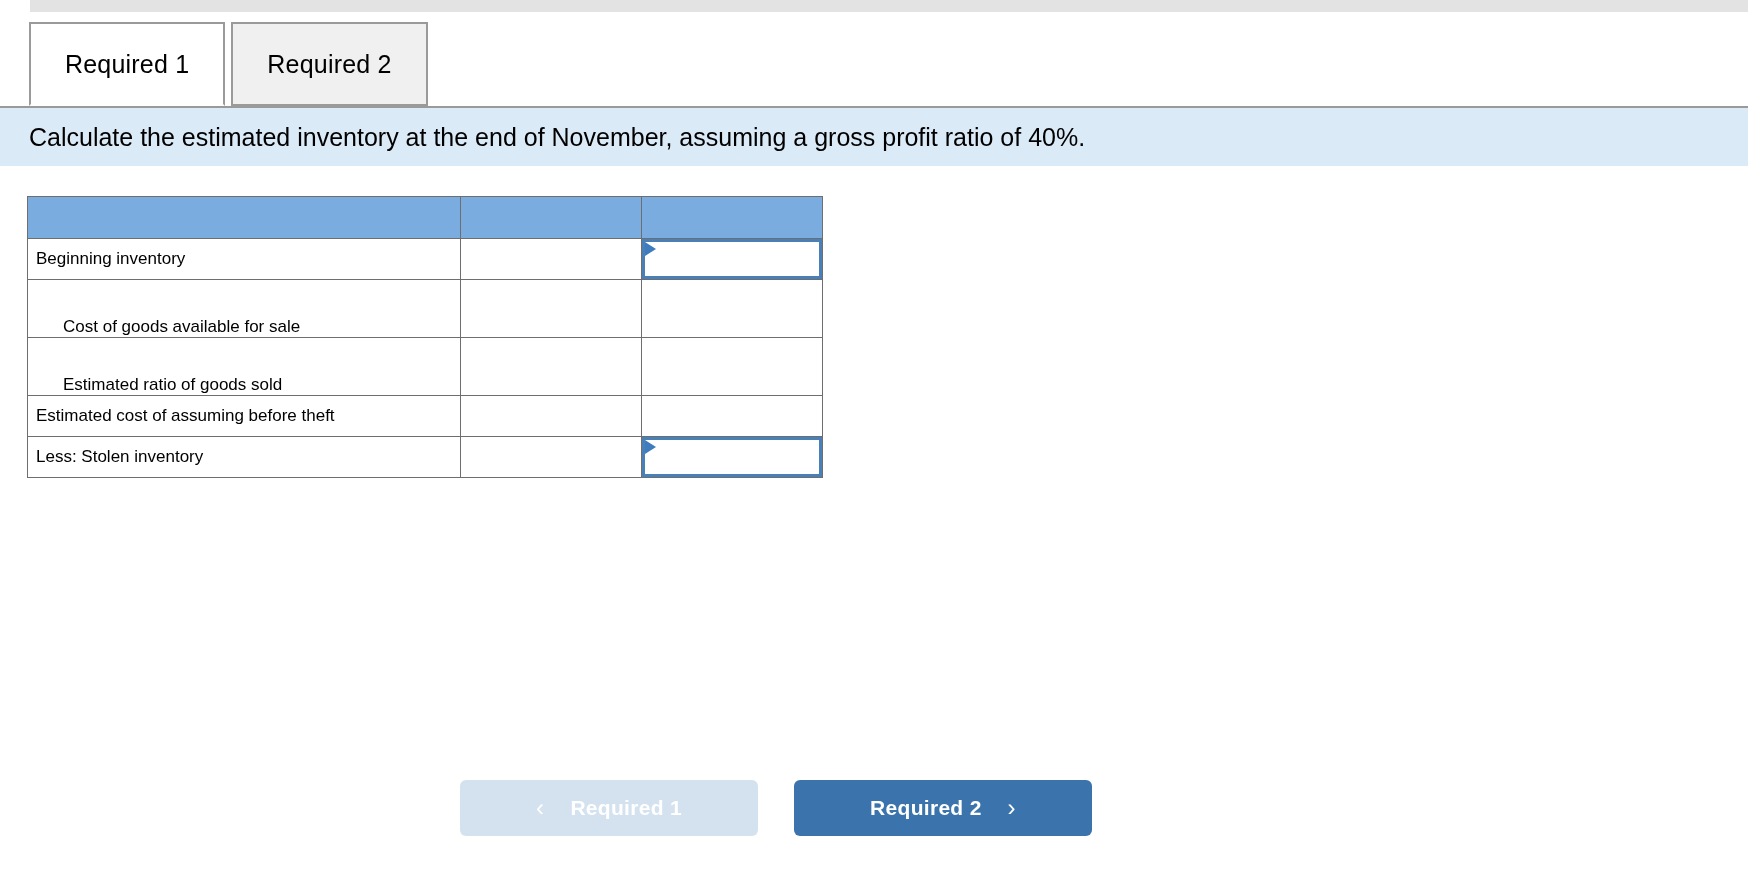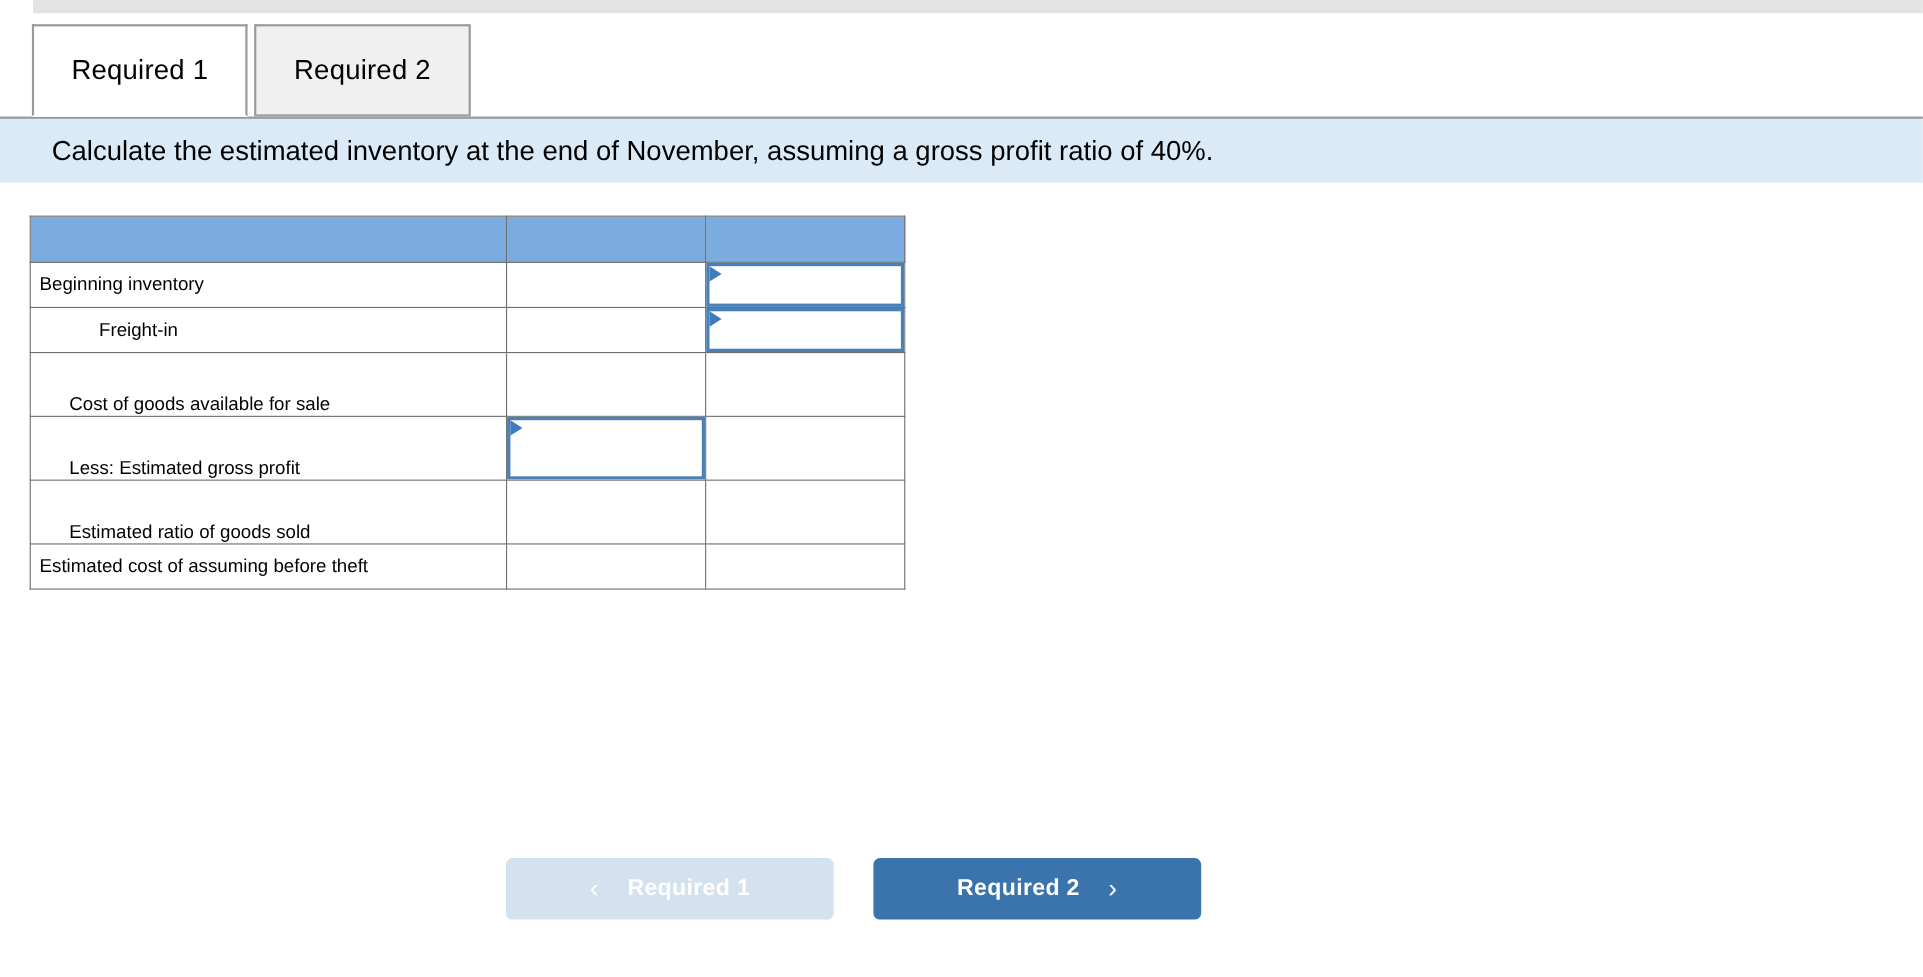--- a/index.html
+++ b/index.html
@@ -64,21 +64,21 @@
     position: absolute;
     left: 0;
     top: 106px;
     width: 1748px;
     height: 60px;
     box-sizing: border-box;
     background: #dbeaf7;
     border-top: 2px solid #9a9a9a;
     display: flex;
     align-items: center;
-    padding-left: 47px;
+    padding-left: 29px;
     font-size: 25px;
   }
 
   
   .sheet-wrap {
     position: absolute;
     left: 27px;
     top: 196px;
   }
   table.sheet {
@@ -235,60 +235,49 @@
           </td>
           <td></td>
           <td class="inputcell">
             <div class="inputbox">
               <span class="tri"></span>
             </div>
           </td>
         </tr>
         <tr>
           <td>
-            <span class="lbl ind2">Freight-in</span>
-          </td>
-          <td></td>
-          <td class="inputcell rule-bottom">
+            <span class="lbl ind1">Cost of goods available for sale</span>
+          </td>
+          <td></td>
+          <td></td>
+        </tr>
+        <tr>
+          <td>
+            <span class="lbl ind1">Estimated ratio of goods sold</span>
+          </td>
+          <td></td>
+          <td class="rule-bottom"></td>
+        </tr>
+        <tr>
+          <td>
+            <span class="lbl">Estimated cost of assuming before theft</span>
+          </td>
+          <td></td>
+          <td></td>
+        </tr>
+        <tr>
+          <td>
+            <span class="lbl">Less: Stolen inventory</span>
+          </td>
+          <td></td>
+          <td class="inputcell">
             <div class="inputbox">
               <span class="tri"></span>
             </div>
           </td>
-        </tr>
-        <tr>
-          <td>
-            <span class="lbl ind1">Cost of goods available for sale</span>
-          </td>
-          <td></td>
-          <td></td>
-        </tr>
-        <tr>
-          <td>
-            <span class="lbl ind1">Less: Estimated gross profit</span>
-          </td>
-          <td class="inputcell rule-bottom">
-            <div class="inputbox">
-              <span class="tri"></span>
-            </div>
-          </td>
-          <td></td>
-        </tr>
-        <tr>
-          <td>
-            <span class="lbl ind1">Estimated ratio of goods sold</span>
-          </td>
-          <td></td>
-          <td class="rule-bottom"></td>
-        </tr>
-        <tr>
-          <td>
-            <span class="lbl">Estimated cost of assuming before theft</span>
-          </td>
-          <td></td>
-          <td></td>
         </tr>
       </tbody>
   </table>
 </div>
 
 <div class="navbar">
   <button class="navbtn prev">
     <span class="chev">‹</span>
     <span>Required 1</span>
   </button>

